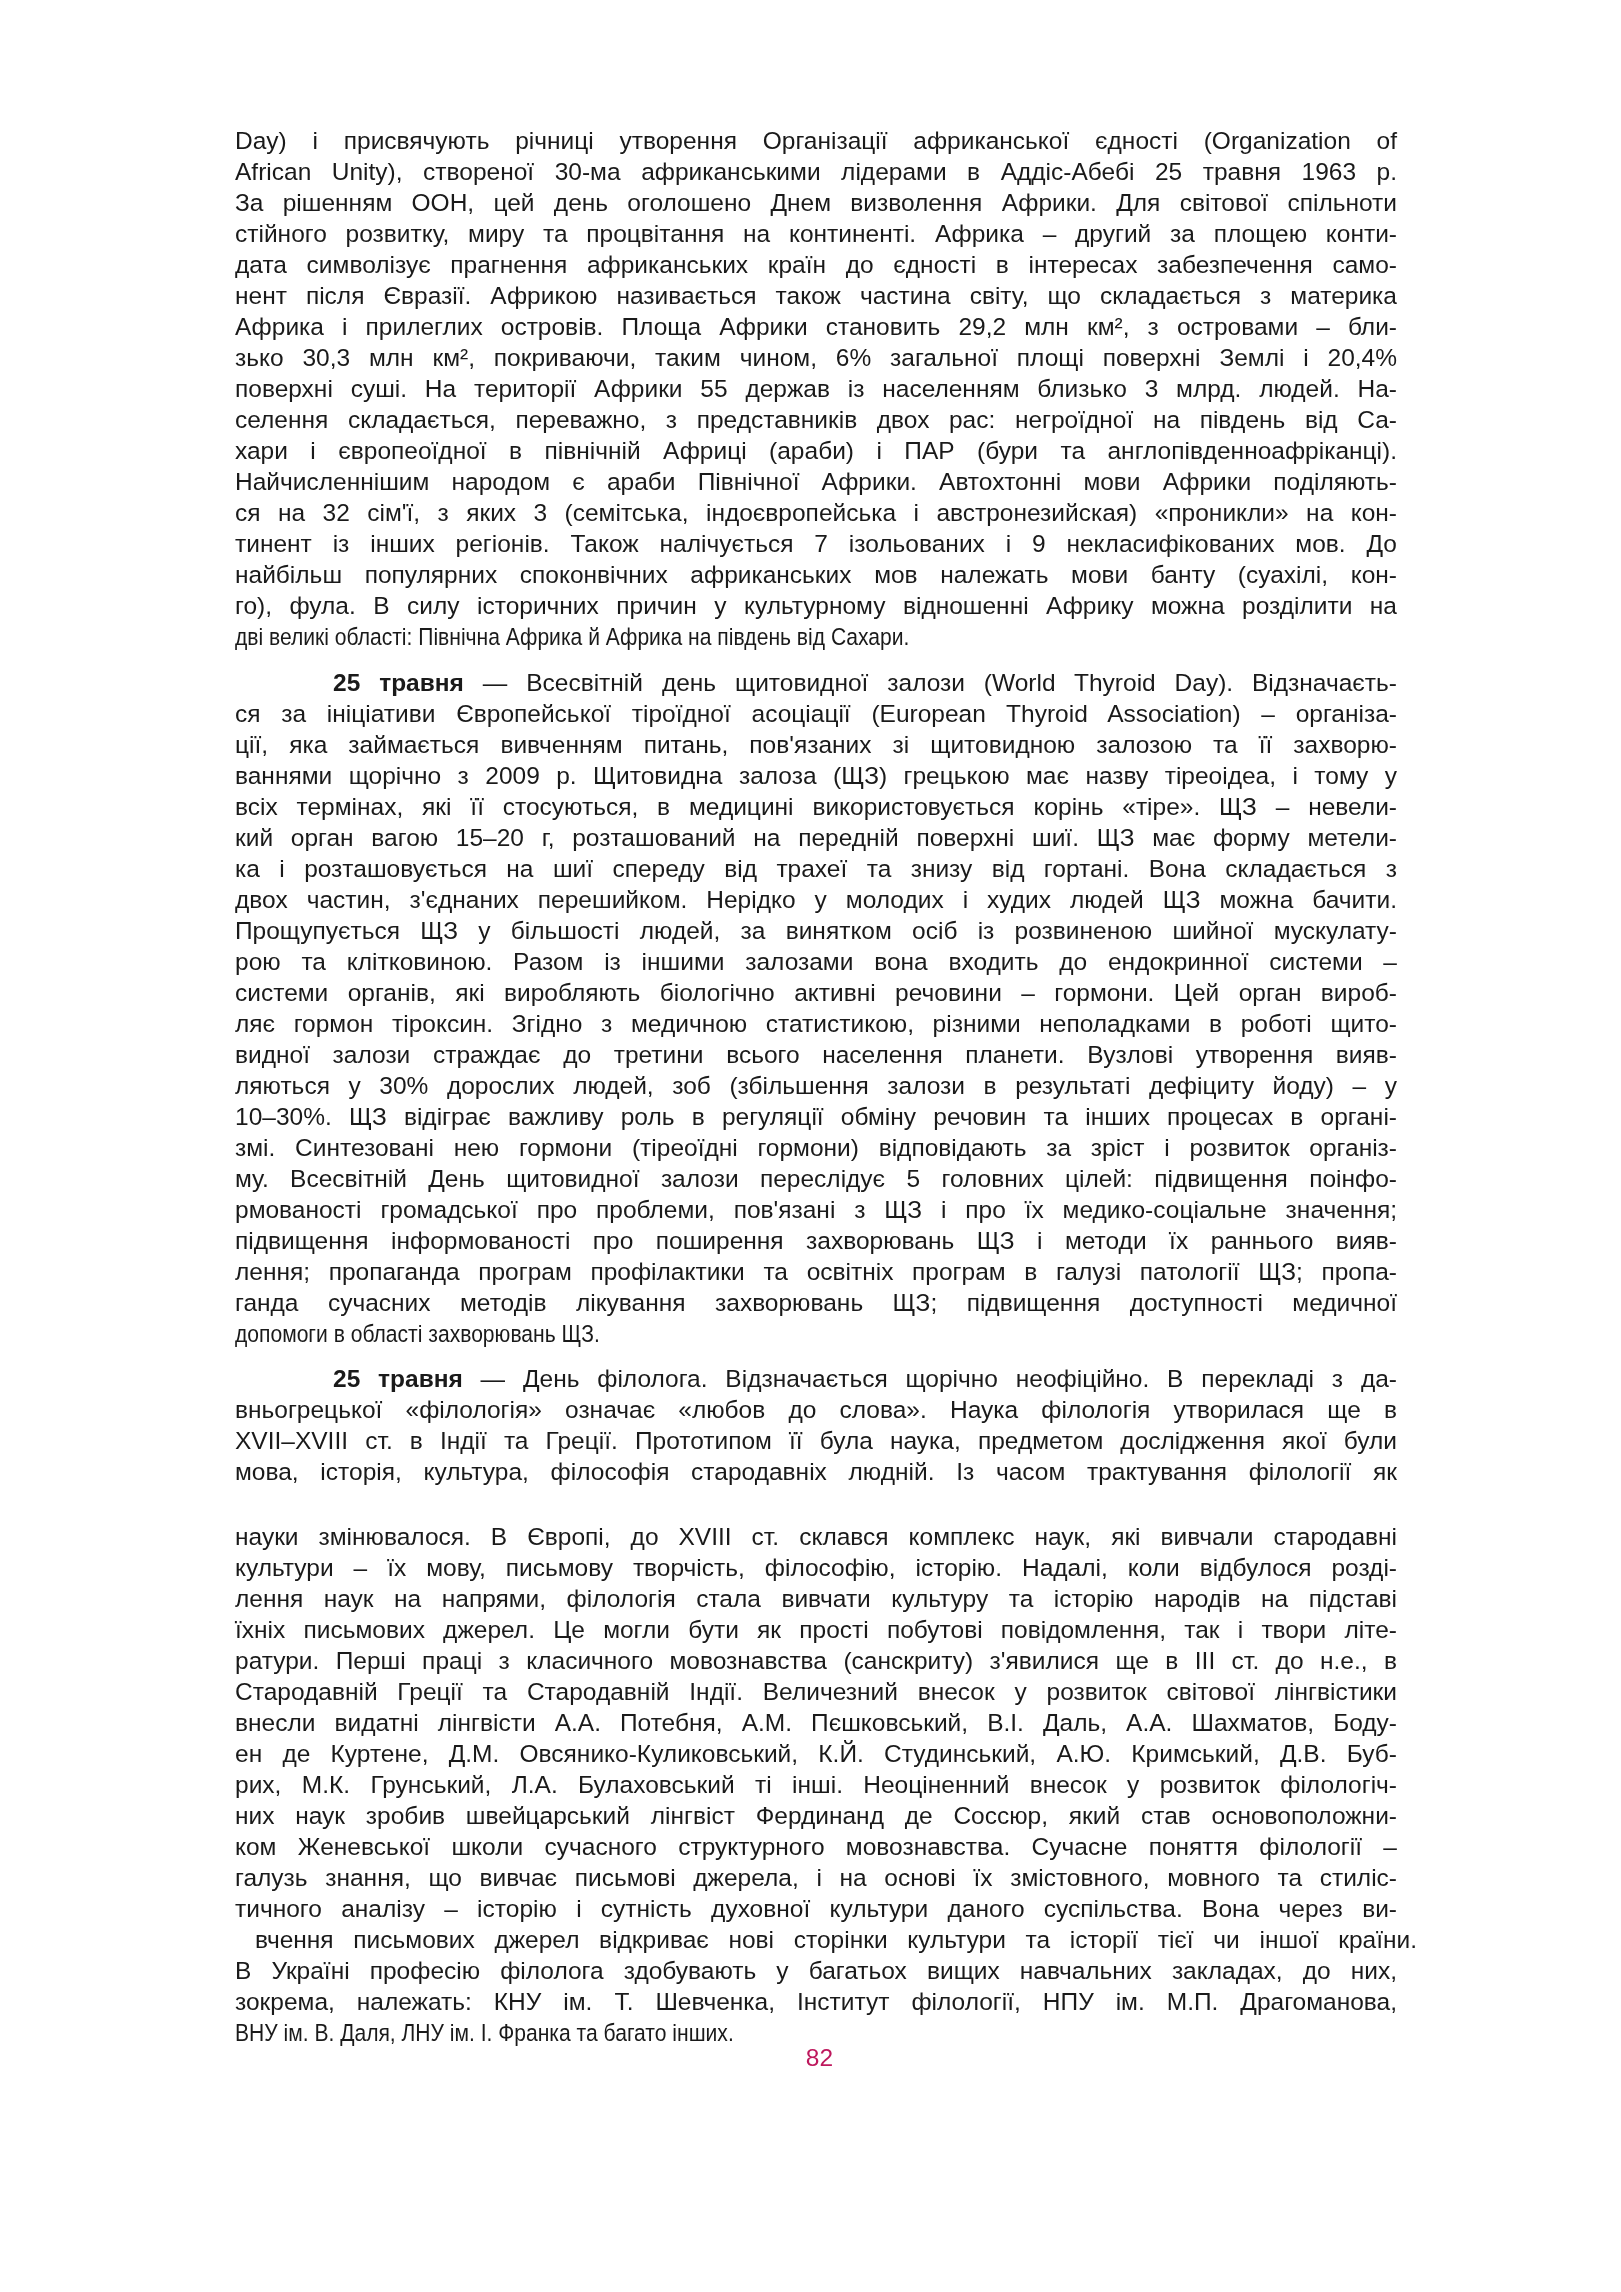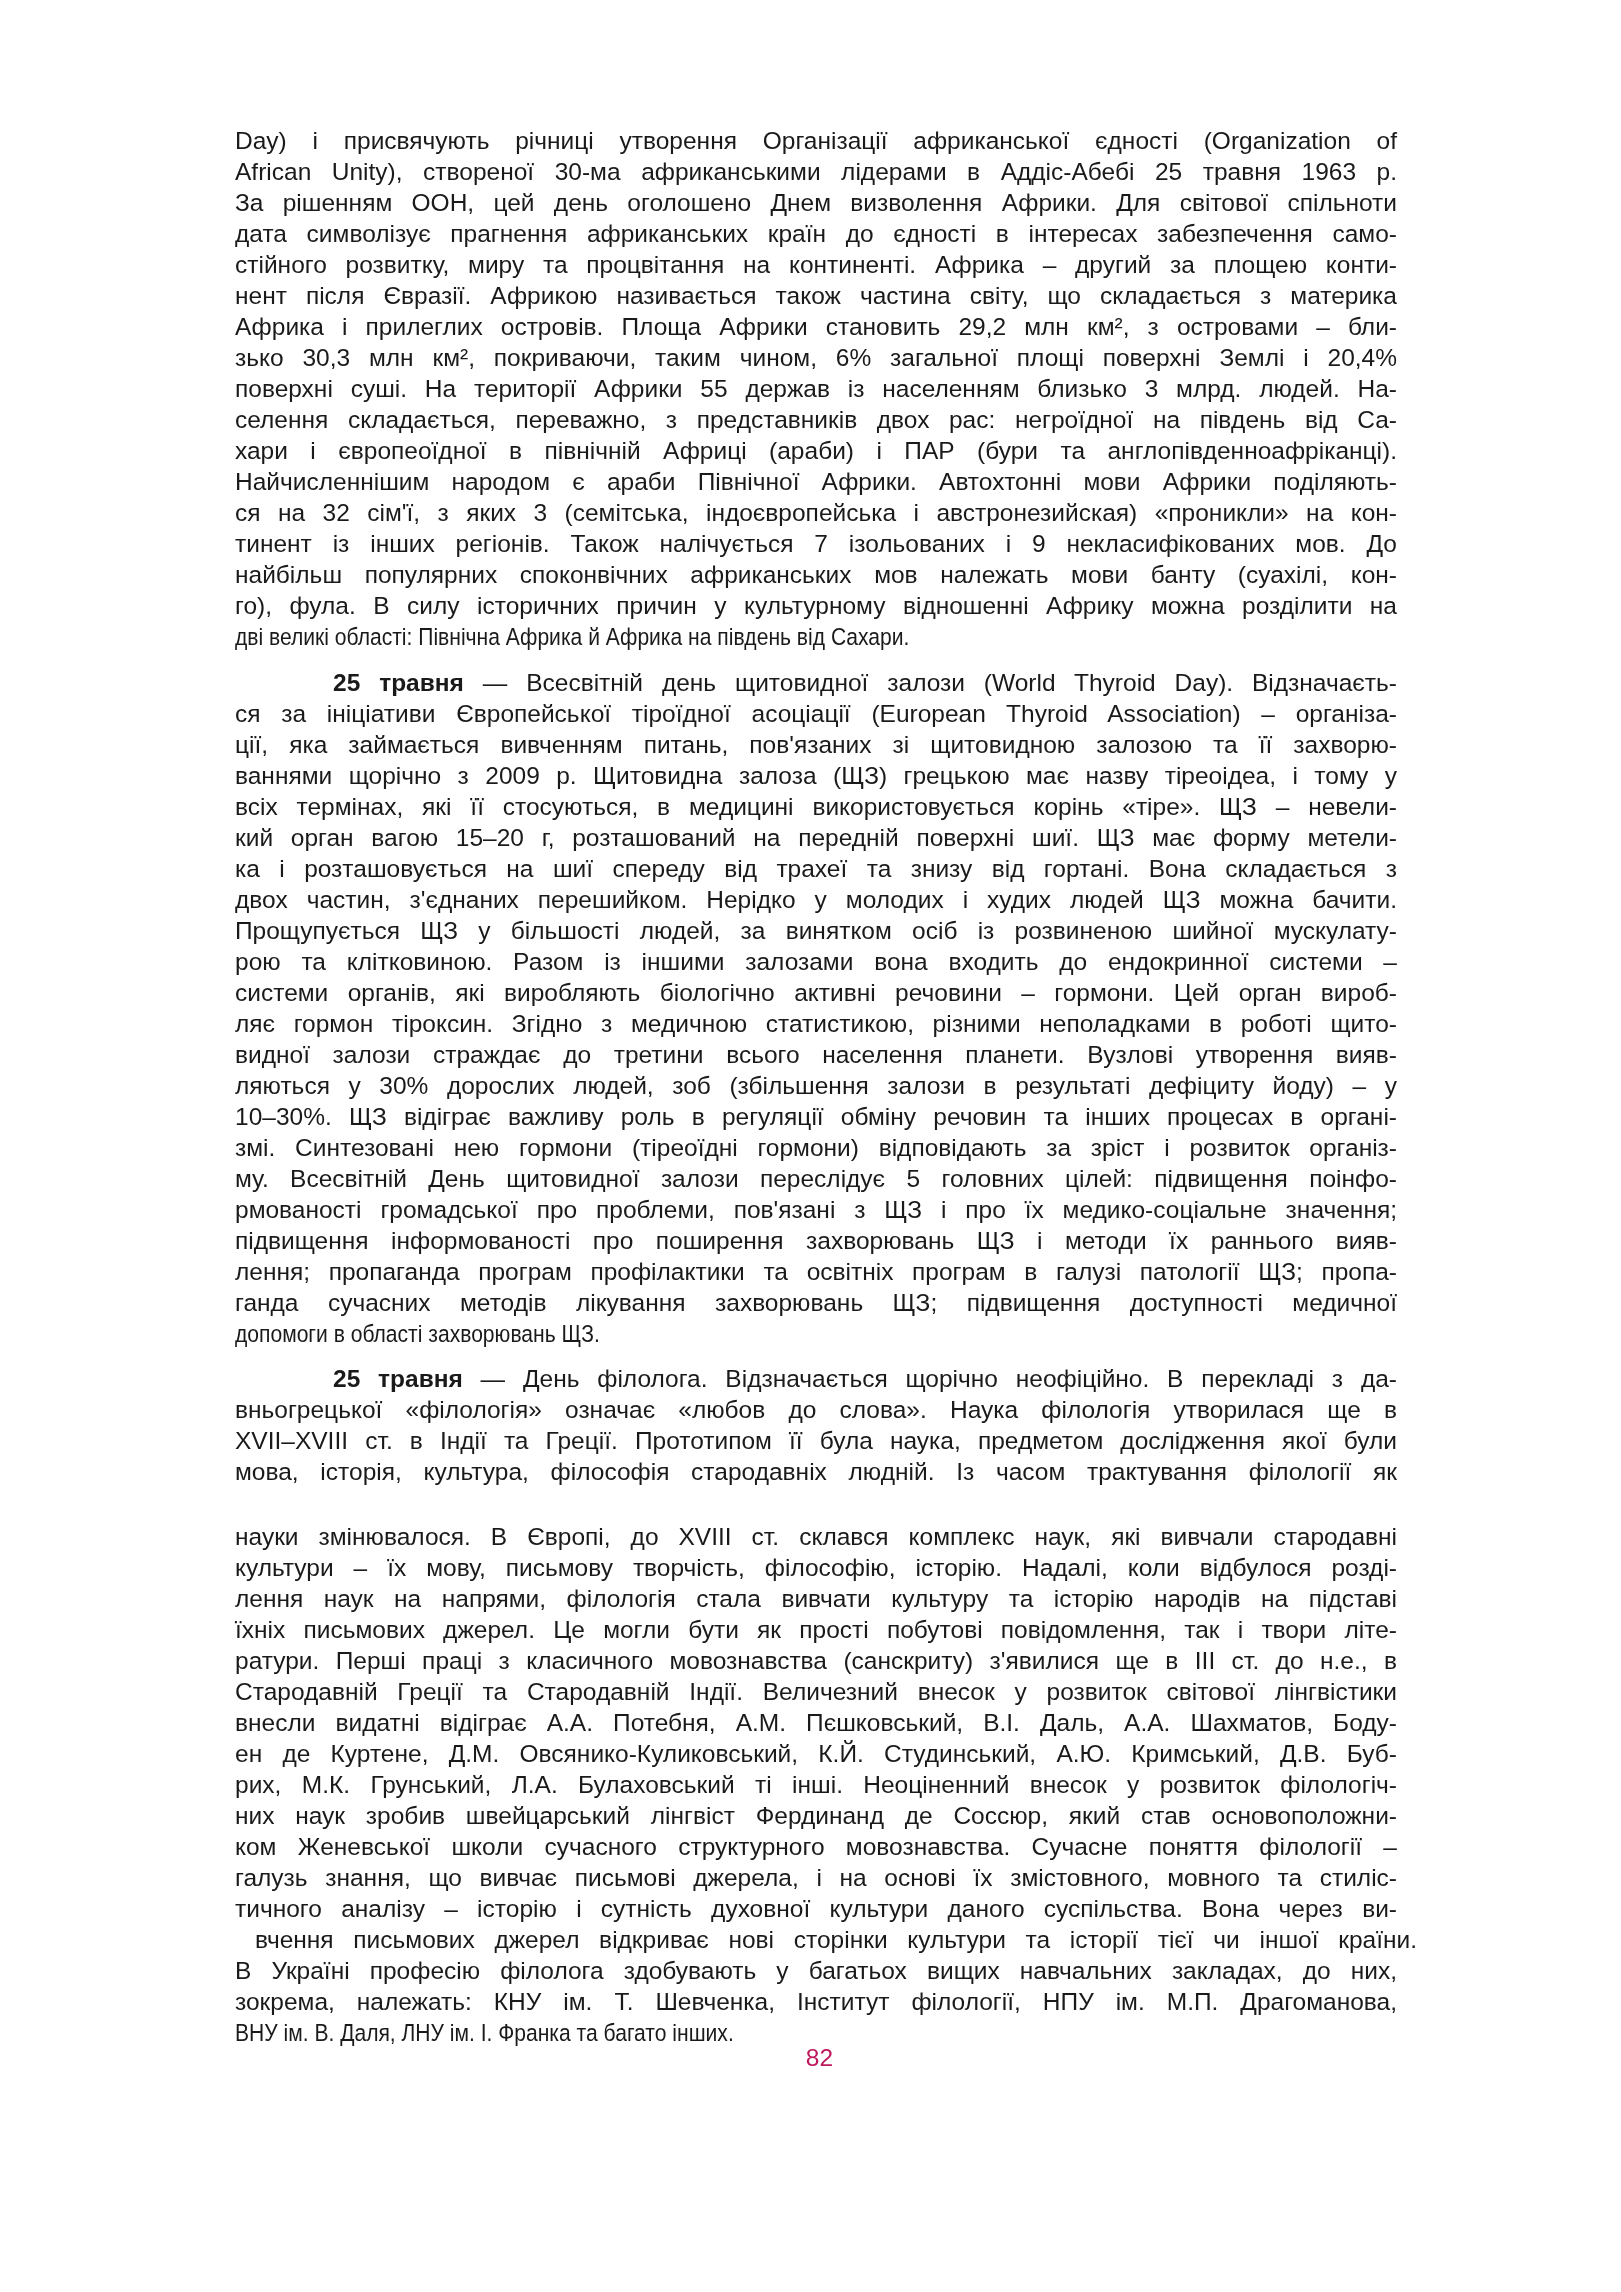--- a/index.html
+++ b/index.html
@@ -22,22 +22,22 @@
   }
 </style>
 </head>
 <body>
 
 <div class="page" id="page">
     <div class="para">
       <div class="line" style="width: 1162px; transform: scaleX(1);">Day) і присвячують річниці утворення Організації африканської єдності (Organization of</div>
       <div class="line" style="width: 1162px; transform: scaleX(1);">African Unity), створеної 30-ма африканськими лідерами в Аддіс-Абебі 25 травня 1963 р.</div>
       <div class="line" style="width: 1162px; transform: scaleX(1);">За рішенням ООН, цей день оголошено Днем визволення Африки. Для світової спільноти</div>
+      <div class="line" style="width: 1162px; transform: scaleX(1);">стійного розвитку, миру та процвітання на континенті. Африка – другий за площею конти-</div>
       <div class="line" style="width: 1162px; transform: scaleX(1);">дата символізує прагнення африканських країн до єдності в інтересах забезпечення само-</div>
-      <div class="line" style="width: 1162px; transform: scaleX(1);">стійного розвитку, миру та процвітання на континенті. Африка – другий за площею конти-</div>
       <div class="line" style="width: 1162px; transform: scaleX(1);">нент після Євразії. Африкою називається також частина світу, що складається з материка</div>
       <div class="line" style="width: 1162px; transform: scaleX(1);">Африка і прилеглих островів. Площа Африки становить 29,2 млн км², з островами – бли-</div>
       <div class="line" style="width: 1162px; transform: scaleX(1);">зько 30,3 млн км², покриваючи, таким чином, 6% загальної площі поверхні Землі і 20,4%</div>
       <div class="line" style="width: 1162px; transform: scaleX(1);">поверхні суші. На території Африки 55 держав із населенням близько 3 млрд. людей. На-</div>
       <div class="line" style="width: 1162px; transform: scaleX(1);">селення складається, переважно, з представників двох рас: негроїдної на південь від Са-</div>
       <div class="line" style="width: 1162px; transform: scaleX(1);">хари і європеоїдної в північній Африці (араби) і ПАР (бури та англопівденноафріканці).</div>
       <div class="line" style="width: 1162px; transform: scaleX(1);">Найчисленнішим народом є араби Північної Африки. Автохтонні мови Африки поділяють-</div>
       <div class="line" style="width: 1162px; transform: scaleX(1);">ся на 32 сім'ї, з яких 3 (семітська, індоєвропейська і австронезийская) «проникли» на кон-</div>
       <div class="line" style="width: 1162px; transform: scaleX(1);">тинент із інших регіонів. Також налічується 7 ізольованих і 9 некласифікованих мов. До</div>
       <div class="line" style="width: 1162px; transform: scaleX(1);">найбільш популярних споконвічних африканських мов належать мови банту (суахілі, кон-</div>
@@ -74,21 +74,21 @@
       <div class="line indent" style="width: 1162px; transform: scaleX(1); padding-left: 98px;"><span class="date">25 травня</span><span> — День філолога. Відзначається щорічно неофіційно. В перекладі з да-</span></div>
       <div class="line" style="width: 1162px; transform: scaleX(1);">вньогрецької «філологія» означає «любов до слова». Наука філологія утворилася ще в</div>
       <div class="line" style="width: 1162px; transform: scaleX(1);">XVII–XVIII ст. в Індії та Греції. Прототипом її була наука, предметом дослідження якої були</div>
       <div class="line" style="width: 1162px; transform: scaleX(1);">мова, історія, культура, філософія стародавніх людній. Із часом трактування філології як</div>
       <div class="line" style="width: 1162px; transform: scaleX(1); margin-top: 34px;">науки змінювалося. В Європі, до XVIII ст. склався комплекс наук, які вивчали стародавні</div>
       <div class="line" style="width: 1162px; transform: scaleX(1);">культури – їх мову, письмову творчість, філософію, історію. Надалі, коли відбулося розді-</div>
       <div class="line" style="width: 1162px; transform: scaleX(1);">лення наук на напрями, філологія стала вивчати культуру та історію народів на підставі</div>
       <div class="line" style="width: 1162px; transform: scaleX(1);">їхніх письмових джерел. Це могли бути як прості побутові повідомлення, так і твори літе-</div>
       <div class="line" style="width: 1162px; transform: scaleX(1);">ратури. Перші праці з класичного мовознавства (санскриту) з'явилися ще в III ст. до н.е., в</div>
       <div class="line" style="width: 1162px; transform: scaleX(1);">Стародавній Греції та Стародавній Індії. Величезний внесок у розвиток світової лінгвістики</div>
-      <div class="line" style="width: 1162px; transform: scaleX(1);">внесли видатні відіграє А.А. Потебня, А.М. Пєшковський, В.І. Даль, А.А. Шахматов, Боду-</div>
+      <div class="line" style="width: 1162px; transform: scaleX(1);">внесли видатні лінгвісти А.А. Потебня, А.М. Пєшковський, В.І. Даль, А.А. Шахматов, Боду-</div>
       <div class="line" style="width: 1162px; transform: scaleX(1);">ен де Куртене, Д.М. Овсянико-Куликовський, К.Й. Студинський, А.Ю. Кримський, Д.В. Буб-</div>
       <div class="line" style="width: 1162px; transform: scaleX(1);">рих, М.К. Грунський, Л.А. Булаховський ті інші. Неоціненний внесок у розвиток філологіч-</div>
       <div class="line" style="width: 1162px; transform: scaleX(1);">них наук зробив швейцарський лінгвіст Фердинанд де Соссюр, який став основоположни-</div>
       <div class="line" style="width: 1162px; transform: scaleX(1);">ком Женевської школи сучасного структурного мовознавства. Сучасне поняття філології –</div>
       <div class="line" style="width: 1162px; transform: scaleX(1);">галузь знання, що вивчає письмові джерела, і на основі їх змістовного, мовного та стиліс-</div>
       <div class="line" style="width: 1162px; transform: scaleX(1);">тичного аналізу – історію і сутність духовної культури даного суспільства. Вона через ви-</div>
       <div class="line" style="width: 1162px; transform: scaleX(1); margin-left: 20px;">вчення письмових джерел відкриває нові сторінки культури та історії тієї чи іншої країни.</div>
       <div class="line" style="width: 1162px; transform: scaleX(1);">В Україні професію філолога здобувають у багатьох вищих навчальних закладах, до них,</div>
       <div class="line" style="width: 1162px; transform: scaleX(1);">зокрема, належать: КНУ ім. Т. Шевченка, Інститут філології, НПУ ім. М.П. Драгоманова,</div>
       <div class="line last" style="width: 1352px; transform: scaleX(0.86);">ВНУ ім. В. Даля, ЛНУ ім. І. Франка та багато інших.</div>

